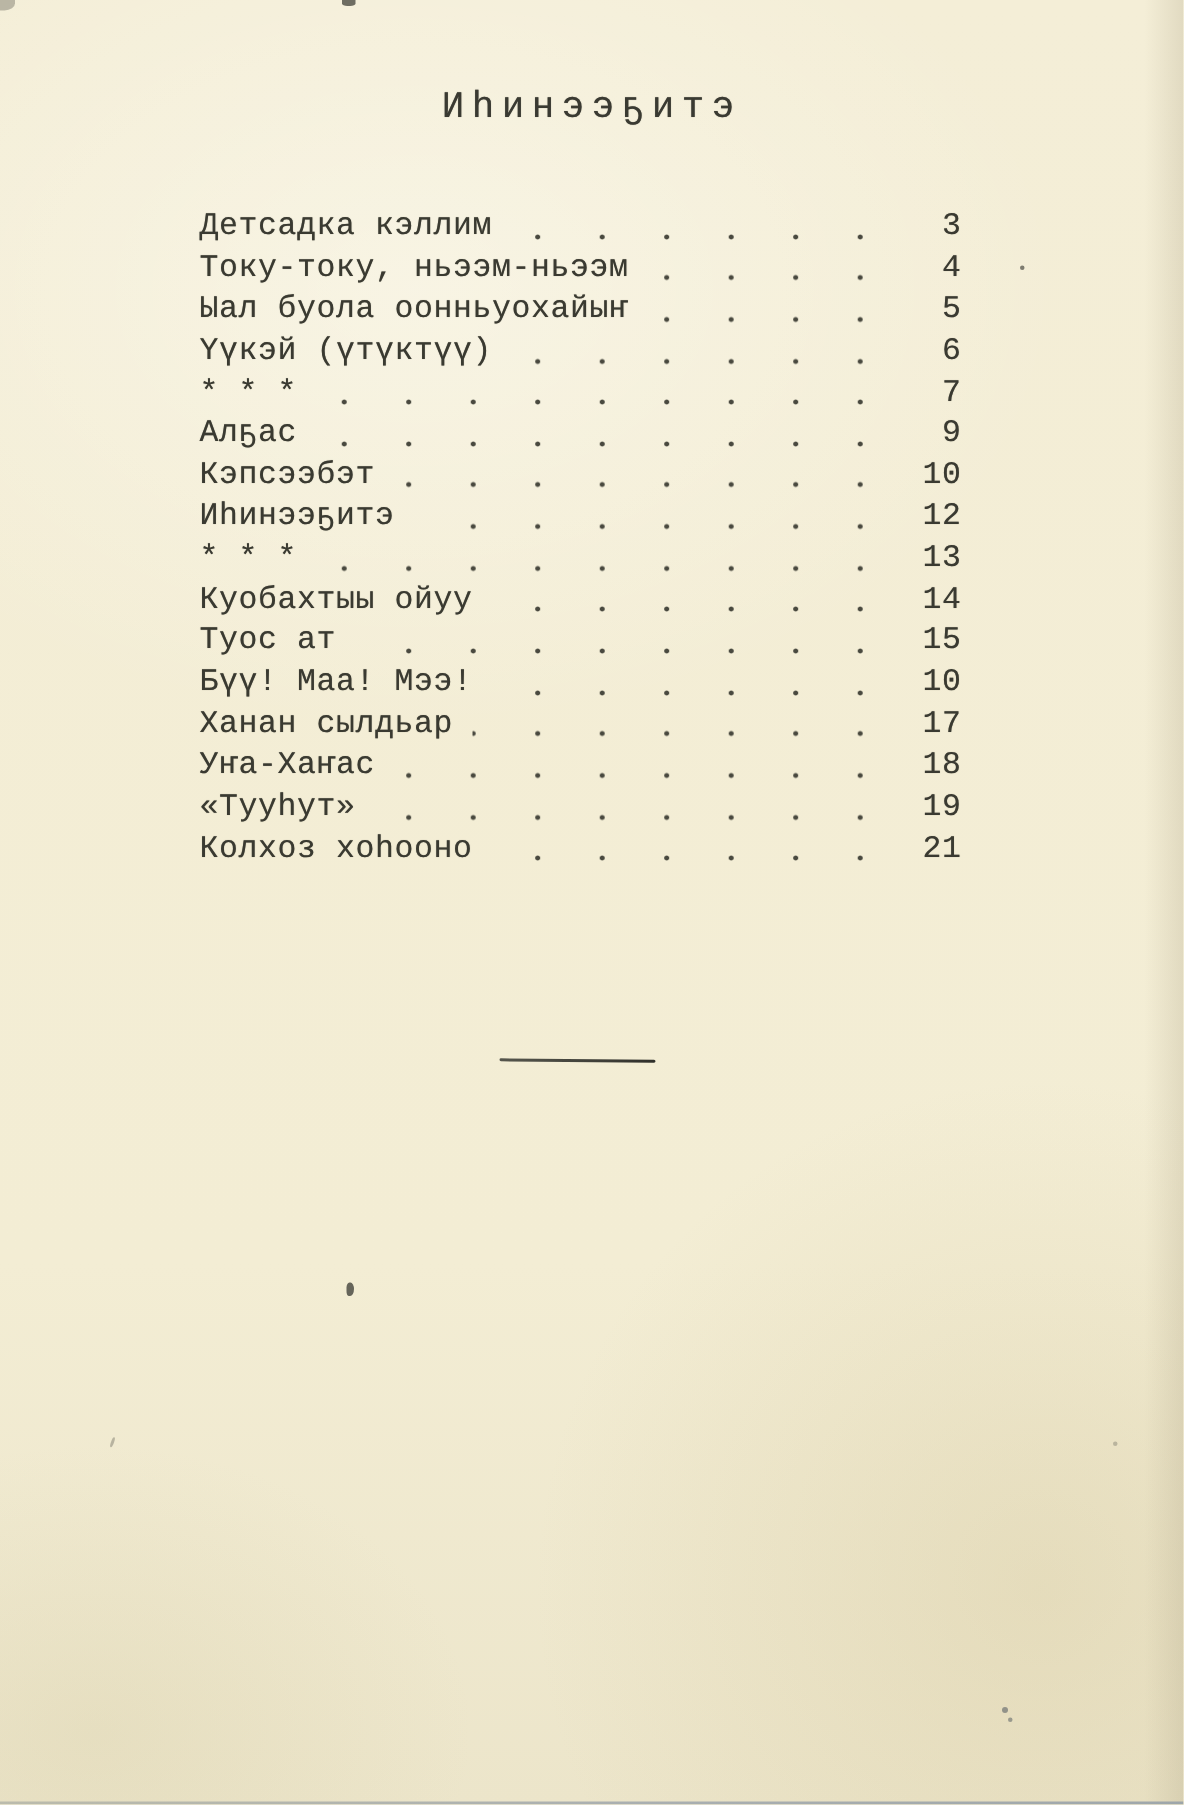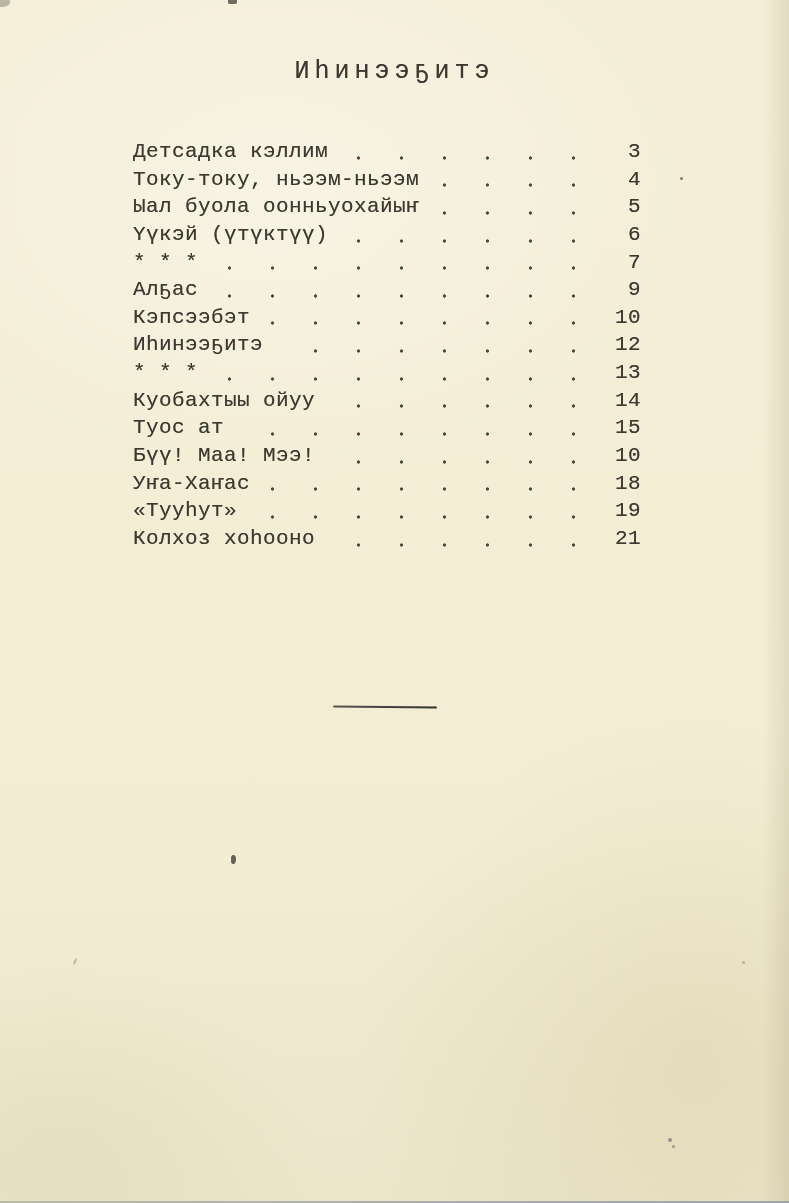--- a/index.html
+++ b/index.html
@@ -167,20 +167,25 @@
     <span class="leader"></span>
     <span class="entry-page">15</span>
   </div>
 
   <div class="row">
     <span class="entry-title">Бүү! Маа! Мээ!</span>
     <span class="leader"></span>
     <span class="entry-page">10</span>
   </div>
 
+  <div class="row">
+    <span class="entry-title">Ханан сылдьар</span>
+    <span class="leader"></span>
+    <span class="entry-page">17</span>
+  </div>
 
   <div class="row">
     <span class="entry-title">Уҥа-Хаҥас</span>
     <span class="leader"></span>
     <span class="entry-page">18</span>
   </div>
 
   <div class="row">
     <span class="entry-title">«Тууһут»</span>
     <span class="leader"></span>

